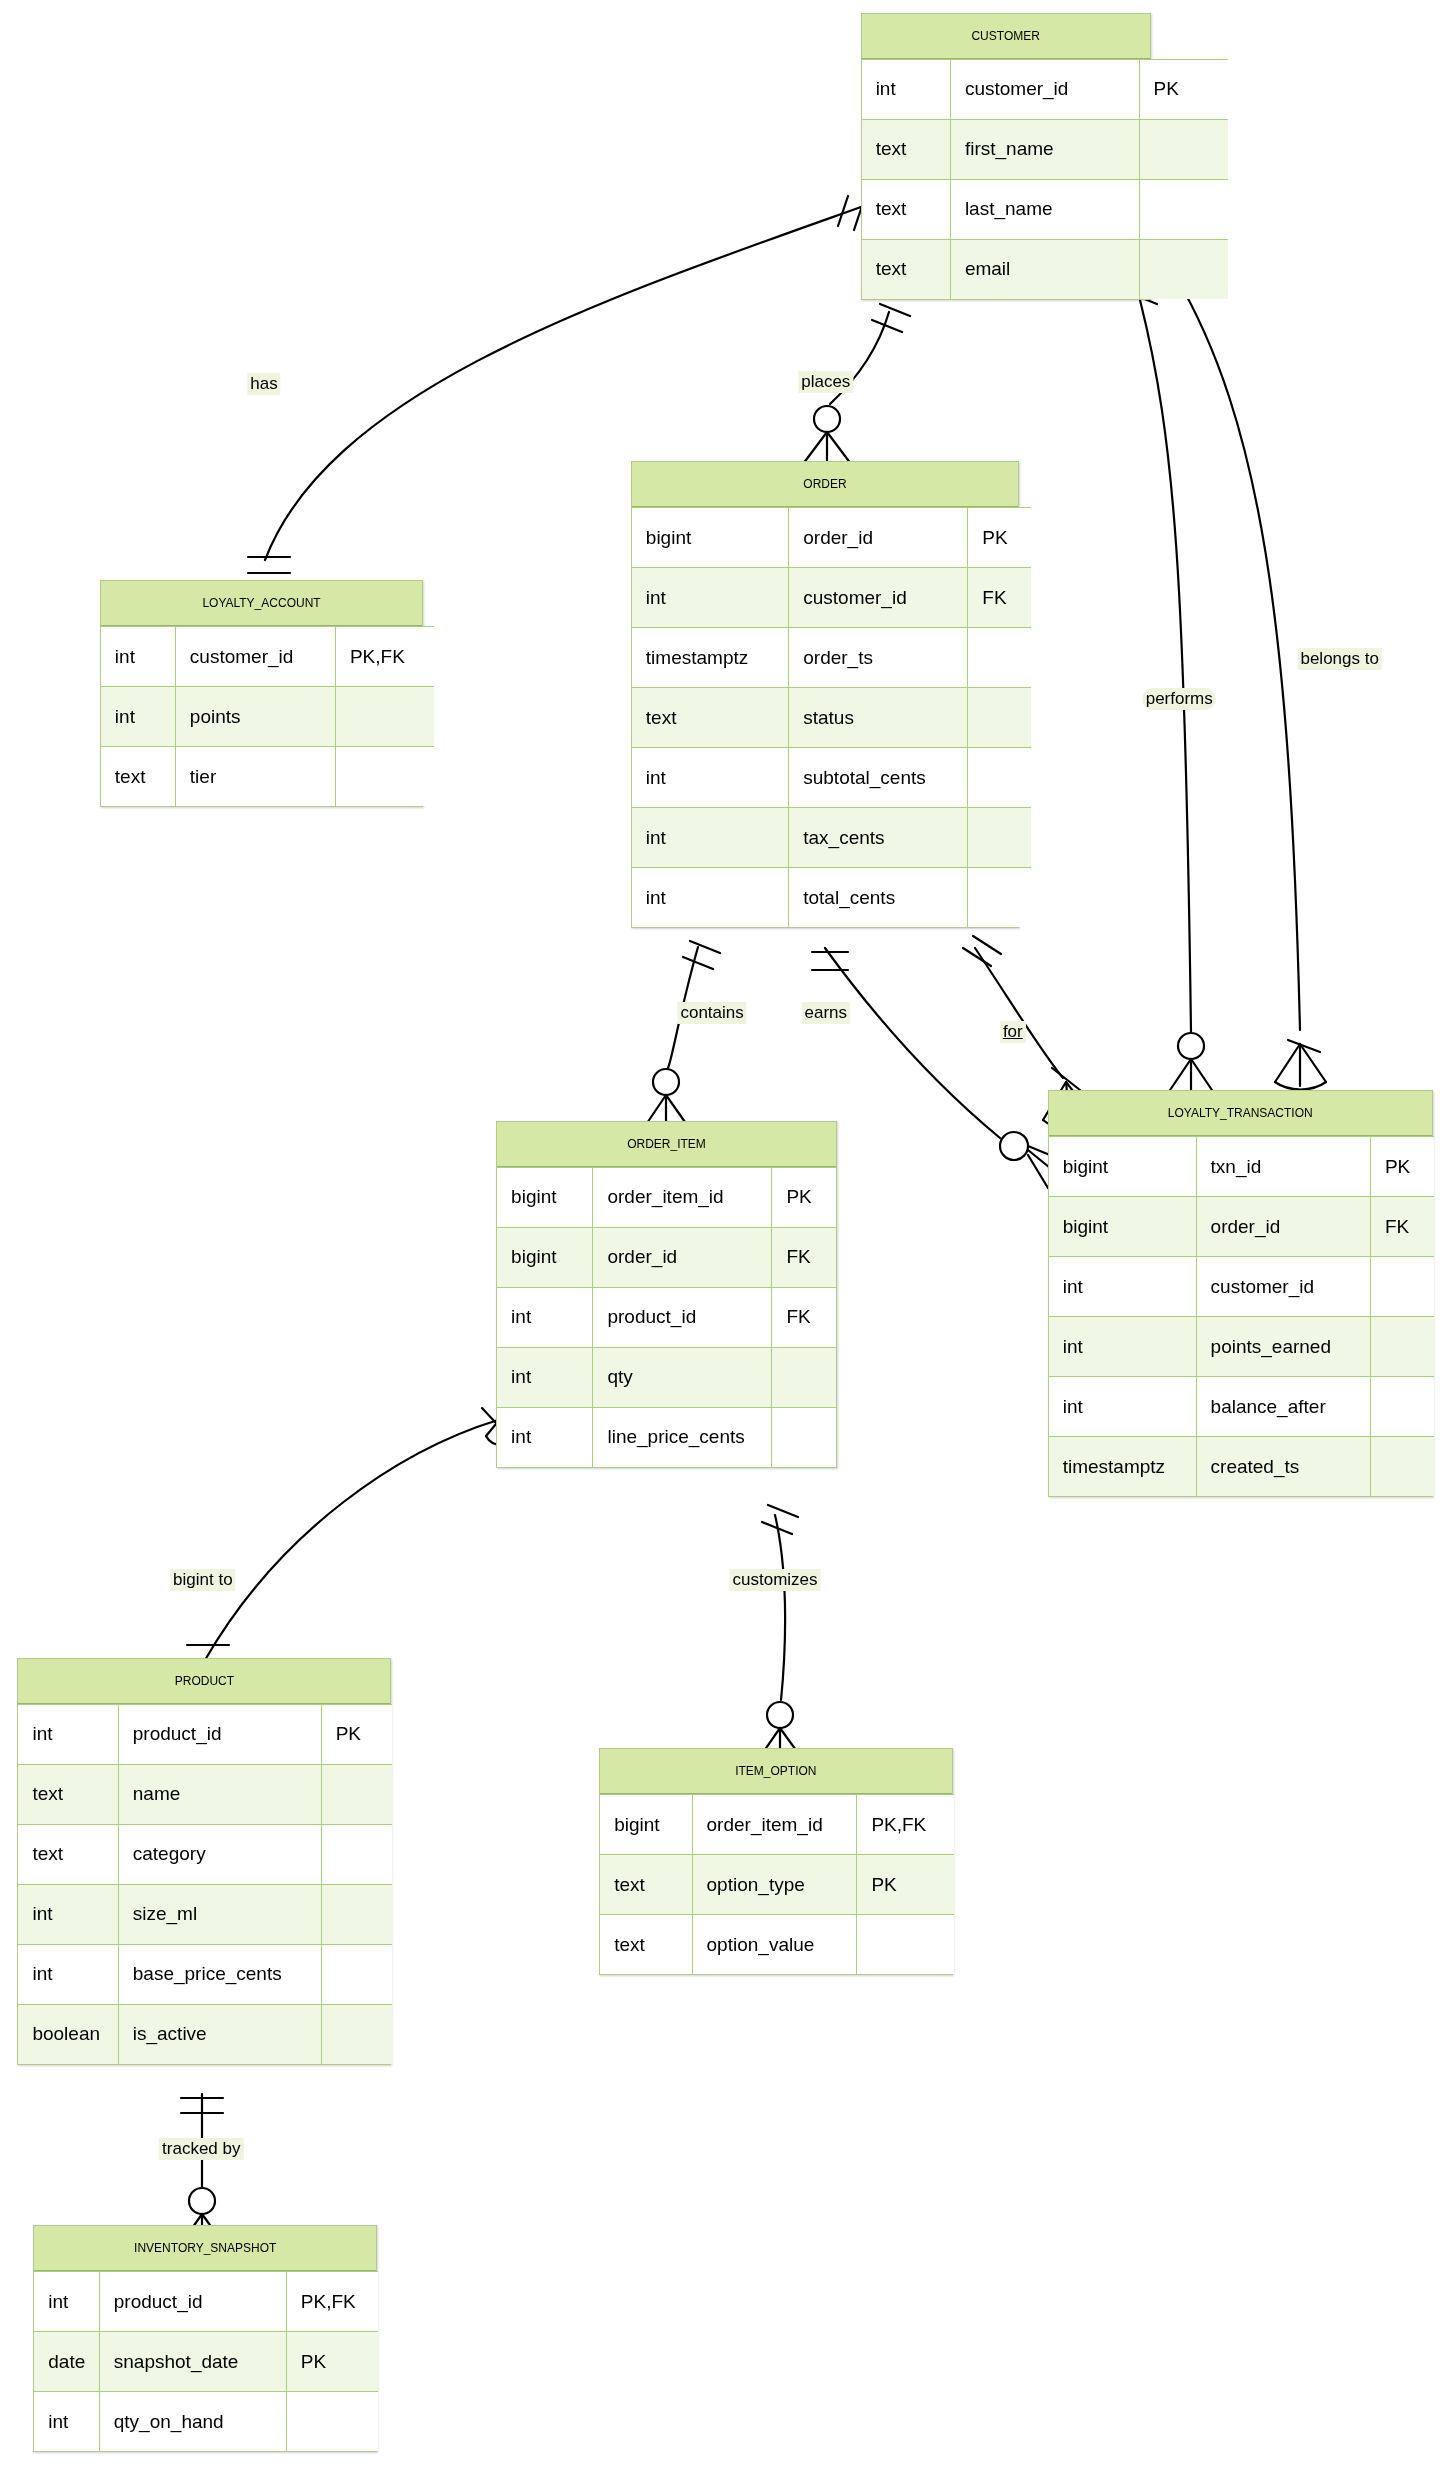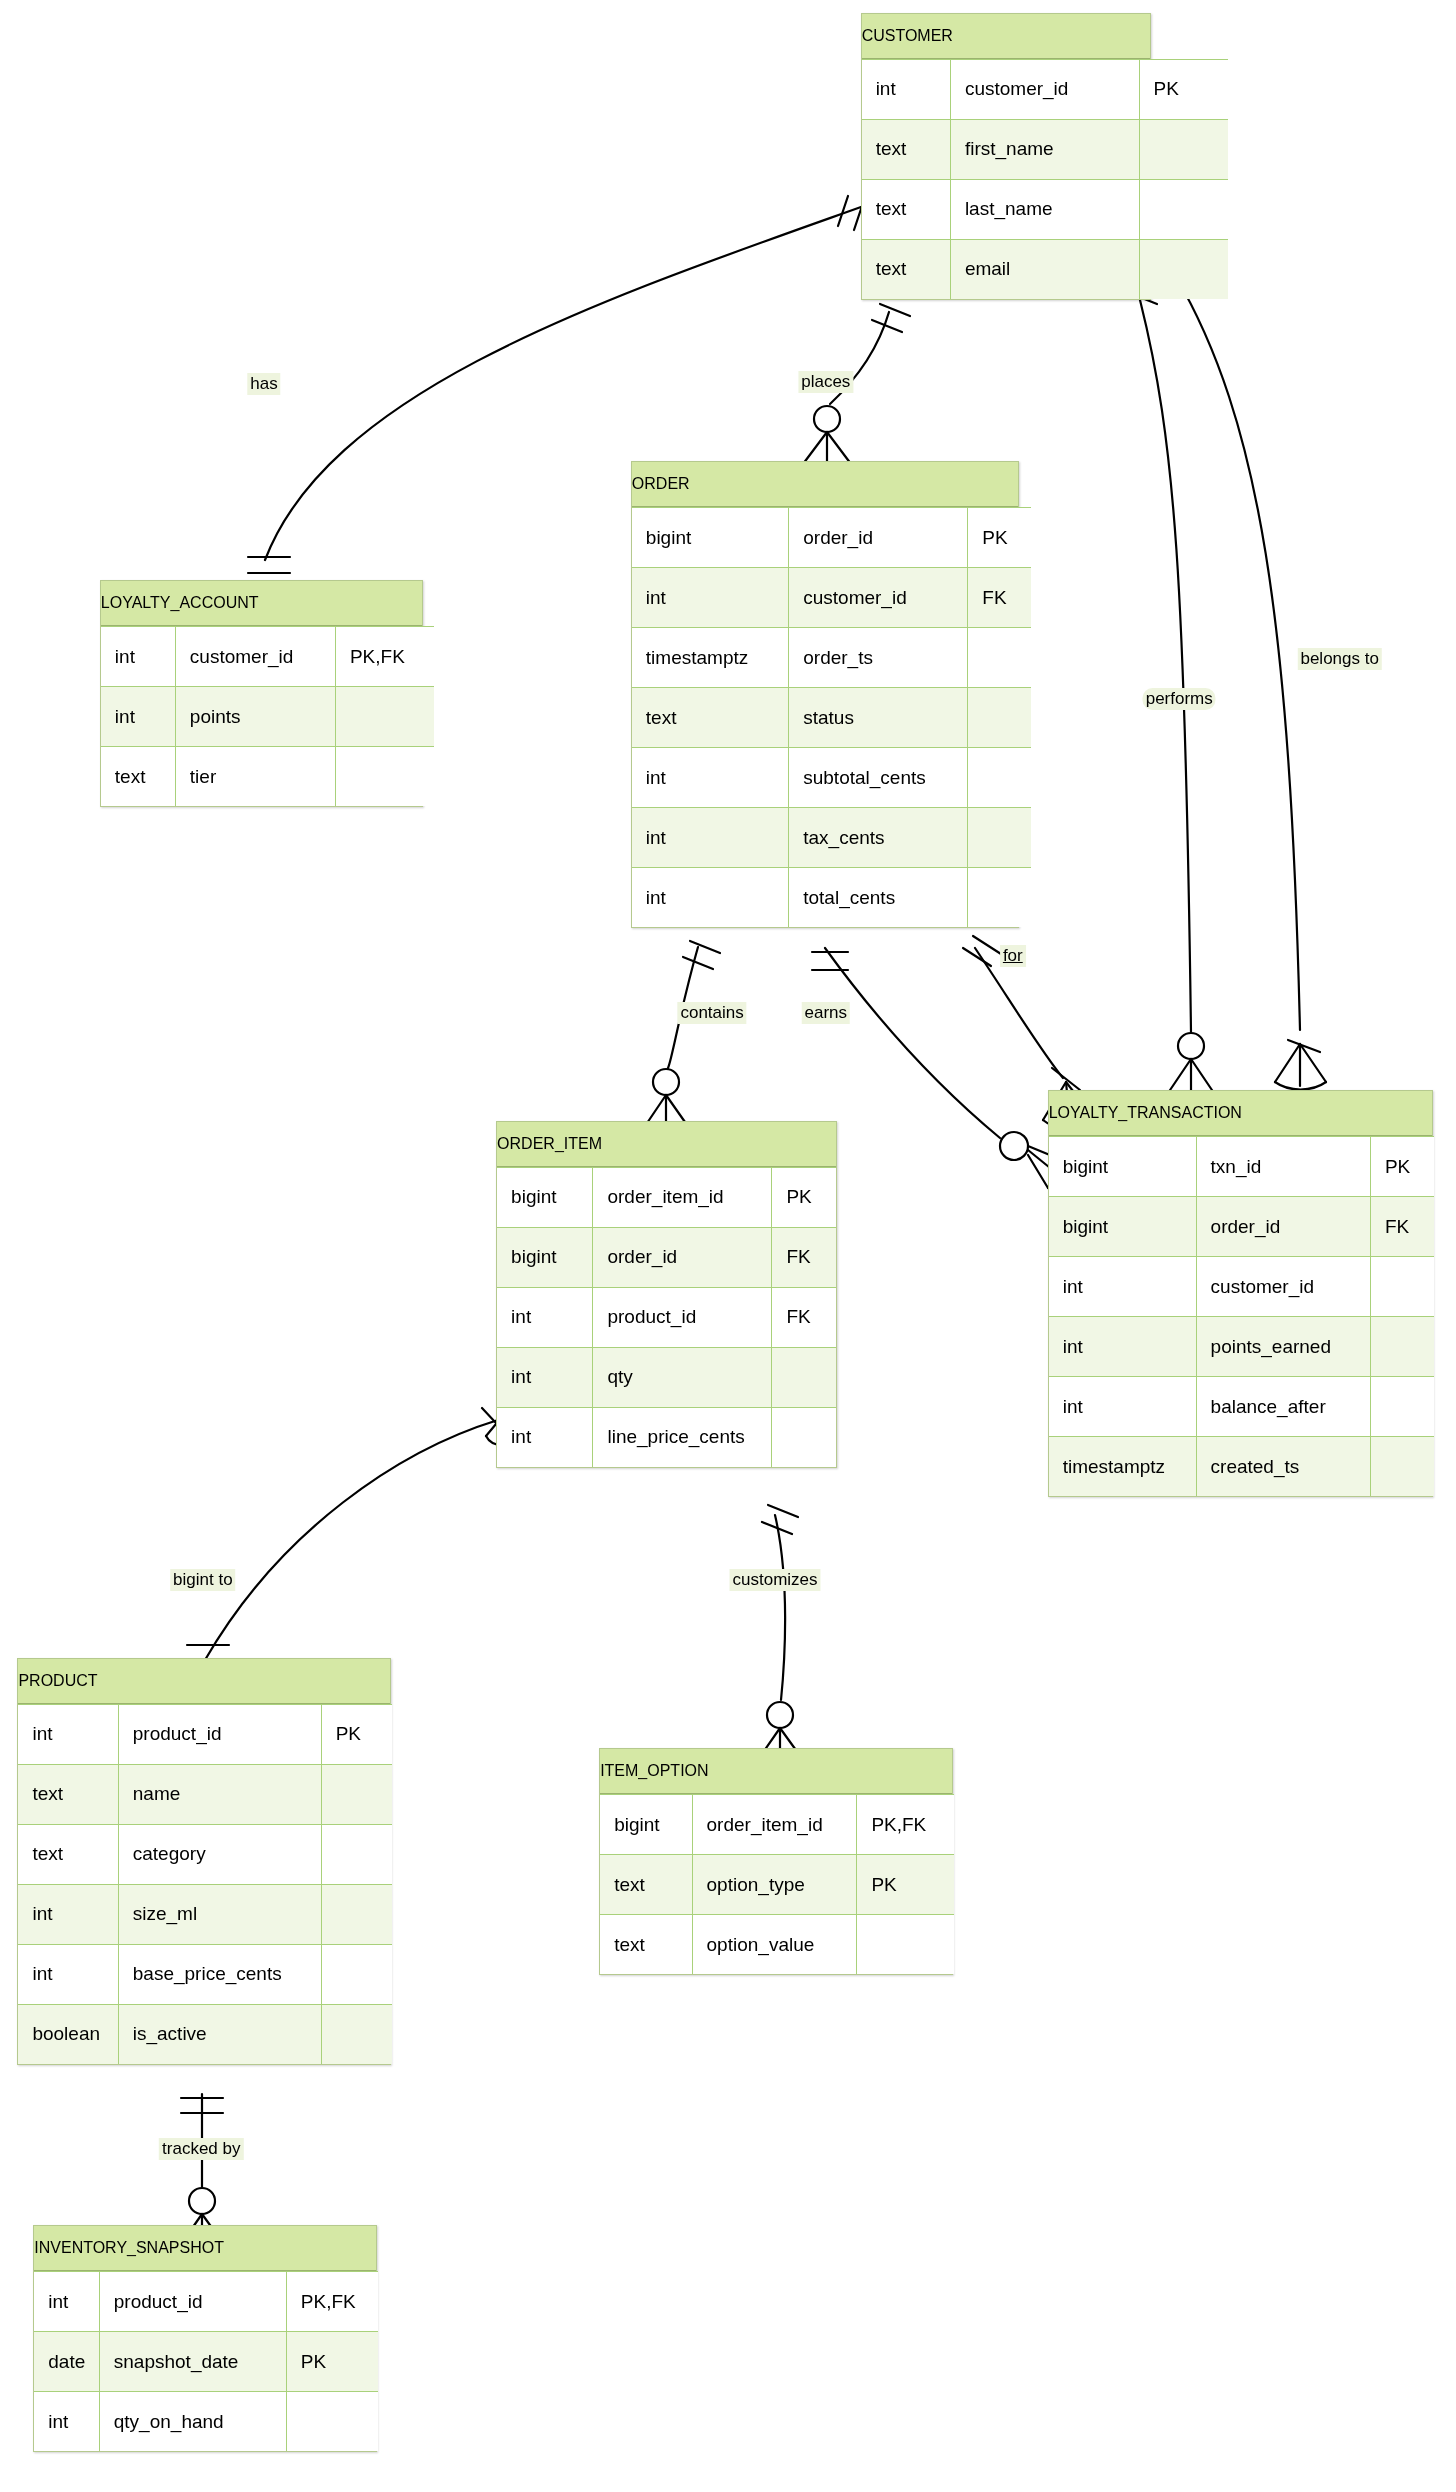--- a/index.html
+++ b/index.html
@@ -24,23 +24,23 @@
   .entity{
     position:absolute;
     box-sizing:border-box;
     border:1px solid #b5c98e;
     background:#ffffff;
     box-shadow:1px 1px 2px rgba(0,0,0,0.18);
   }
   .ent-title{
     background:#d5e8a5;
     border-bottom:1px solid #9bb36f;
-    text-align:left;
+    text-align:center;
     color:#000000;
-    font-size:16px;
+    font-size:12px;
     line-height:44px;
     height:44px;
     white-space:nowrap;
     overflow:hidden;
   }
   .attr-table{
     border-collapse:collapse;
     width:100%;
     table-layout:fixed;
   }
@@ -456,18 +456,18 @@
       </div>
     </div>
 
   <div id="labels-layer">
       <div class="rel-label" style="left: 264px; top: 383.57px;">has</div>
       <div class="rel-label" style="left: 825.785px; top: 382px;">places</div>
       <div class="rel-label" style="left: 1179.24px; top: 698.985px; border-radius: 10px;">performs</div>
       <div class="rel-label" style="left: 1299.7px; top: 659px; margin-left: 40px;">belongs to</div>
       <div class="rel-label" style="left: 664.115px; top: 1012.81px; margin-left: 48px;">contains</div>
       <div class="rel-label" style="left: 825.785px; top: 1012.81px;">earns</div>
-      <div class="rel-label" style="left: 1012.81px; top: 956px; text-decoration: underline;">for</div>
+      <div class="rel-label" style="left: 1012.81px; top: 1032px; text-decoration: underline;">for</div>
       <div class="rel-label" style="left: 202.88px; top: 1580.24px;">bigint to</div>
       <div class="rel-label" style="left: 775.065px; top: 1580.24px;">customizes</div>
       <div class="rel-label" style="left: 201.295px; top: 2149.26px;">tracked by</div>
     </div>
 </div>
 
 </body></html>

